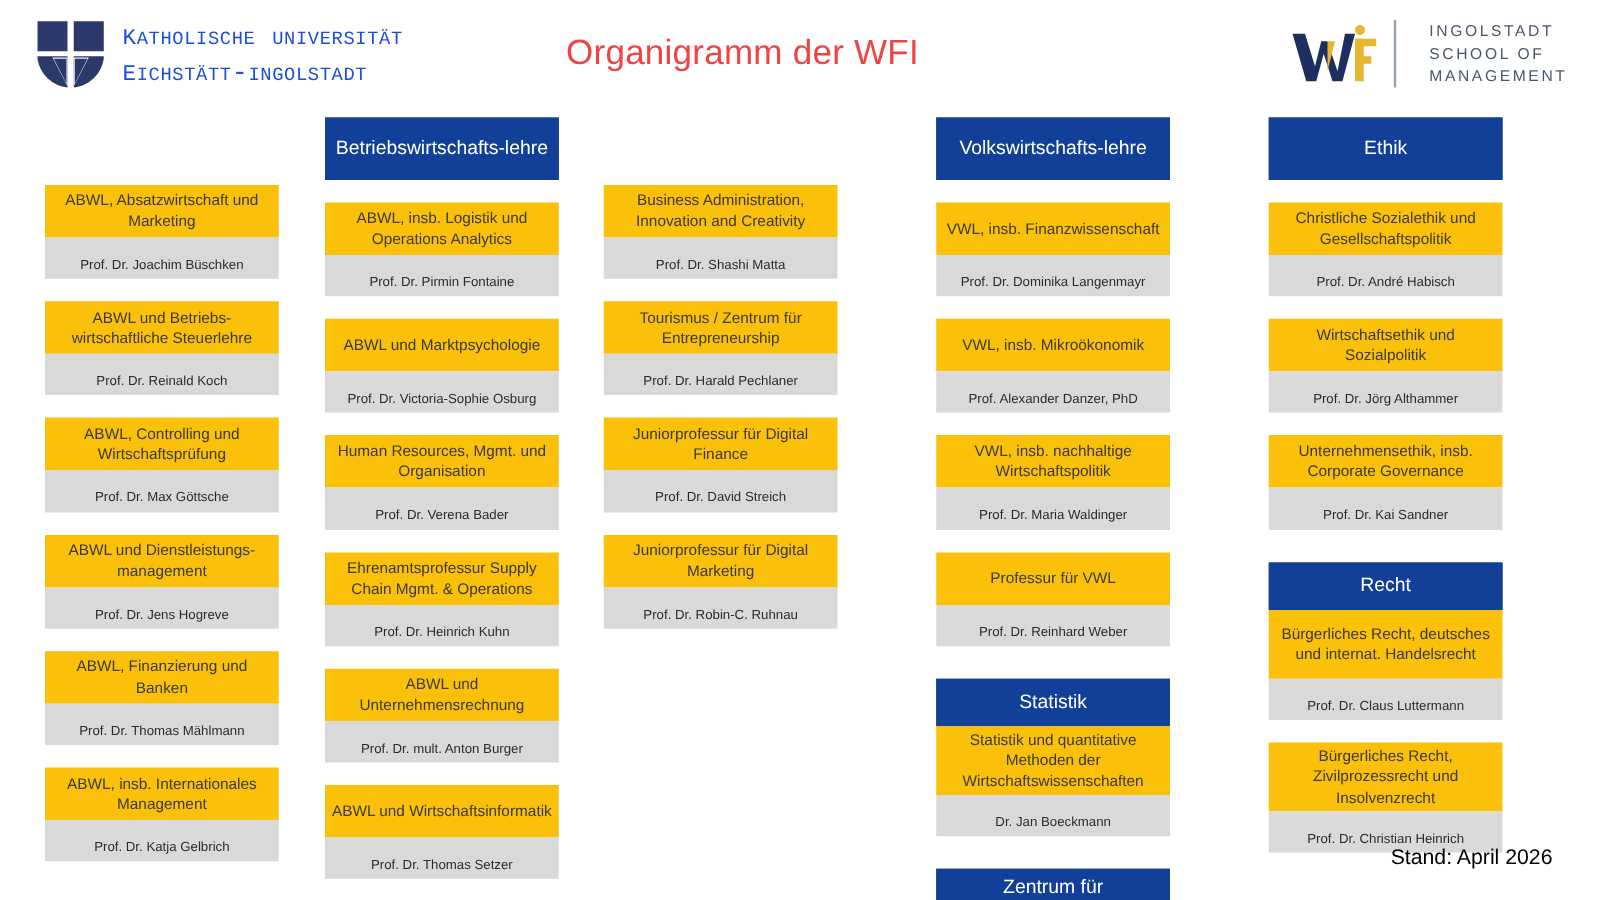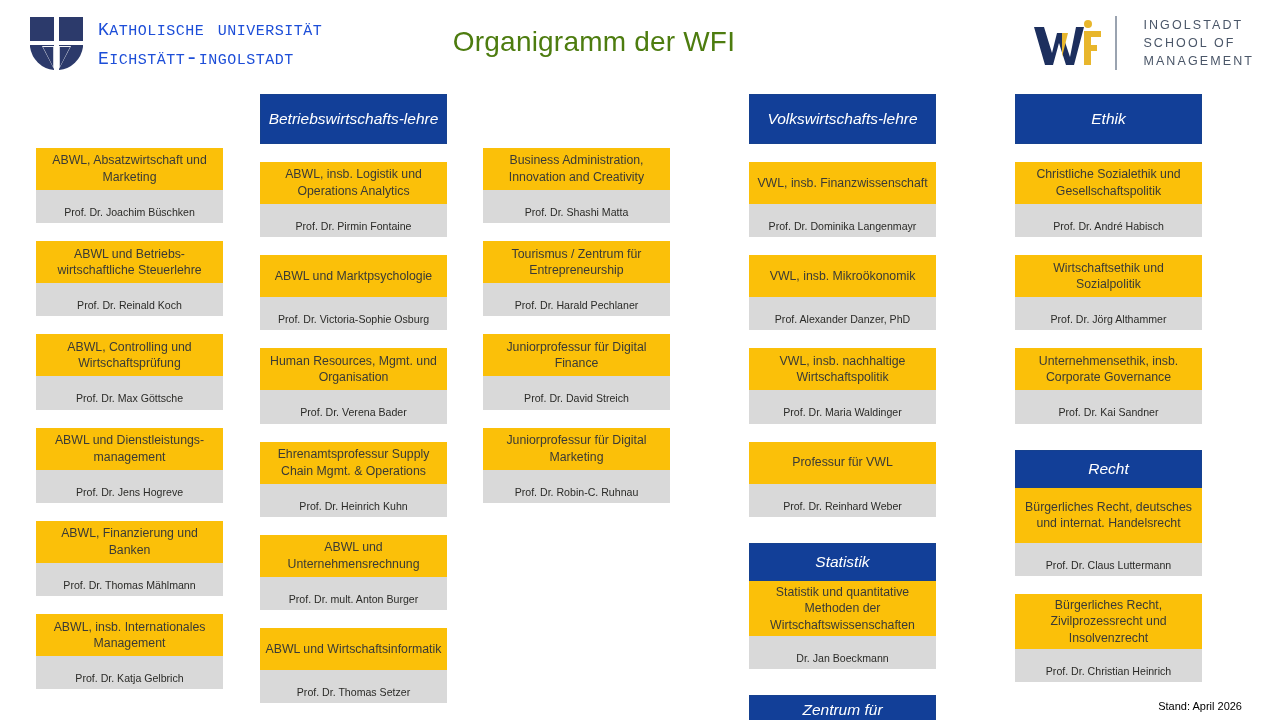--- a/index.html
+++ b/index.html
@@ -45,21 +45,21 @@
   }
   .ku-line::first-letter { font-size: 26px; }
 
   #page-title {
     position: absolute;
     left: 0;
     top: 26px;
     width: 1188px;
     text-align: center;
     font-size: 28px;
-    color: #4d7c0f;
+    color: #ef4444;
     letter-spacing: 0.2px;
   }
 
   #wfi-logo {
     position: absolute;
     right: 26px;
     top: 16px;
     display: flex;
     align-items: center;
     gap: 9px;
@@ -87,21 +87,20 @@
     color: #ffffff;
     text-align: center;
     font-size: 15.5px;
     line-height: 1.3;
     padding: 9px 4px;
     box-sizing: border-box;
     border: 1px solid #16418f;
     display: flex;
     align-items: center;
     justify-content: center;
-    font-style: italic;
   }
   .col-header.h2 { height: 50px; }
   .col-header.h1 { height: 38px; }
 
   .chair { margin-bottom: 0; }
   .chair-title {
     background: #fbc009;
     color: #3a3a36;
     text-align: center;
     font-size: 12.3px;
@@ -125,22 +124,22 @@
   }
   .t2 { height: 42px; }
   .t3 { height: 55px; }
 
   .gap { height: 18px; }
   .gap-lg { height: 26px; }
 
   #footer-date {
     position: absolute;
     right: 38px;
-    bottom: 8px;
-    font-size: 11px;
+    bottom: 24px;
+    font-size: 17px;
     color: #000000;
   }
 </style>
 </head>
 <body>
 
 <div id="ku-logo">
   <div class="shield">
     <svg width="58" height="56" viewBox="0 0 58 56" aria-hidden="true">
       <rect x="2" y="2" width="24" height="24" fill="#2c3a6b"></rect>

